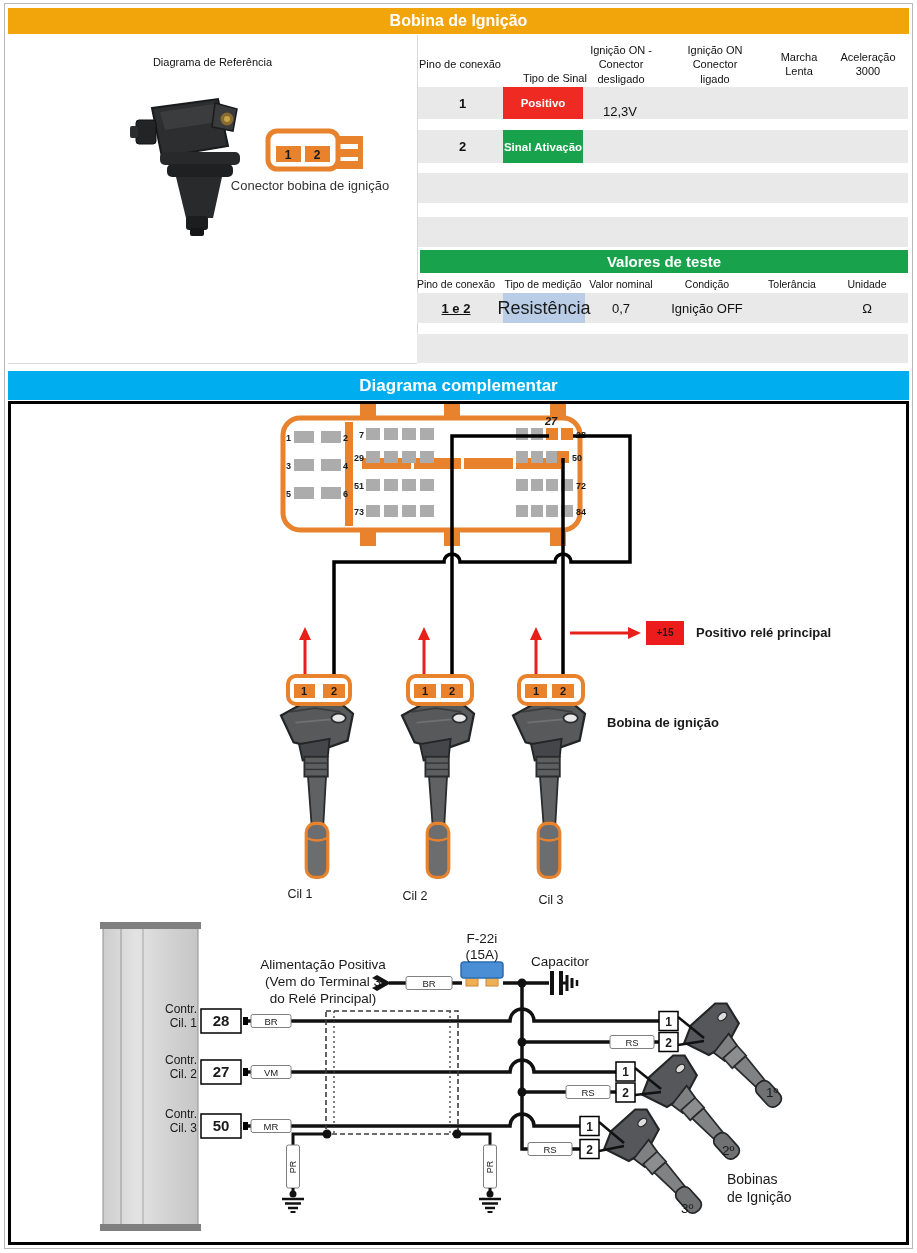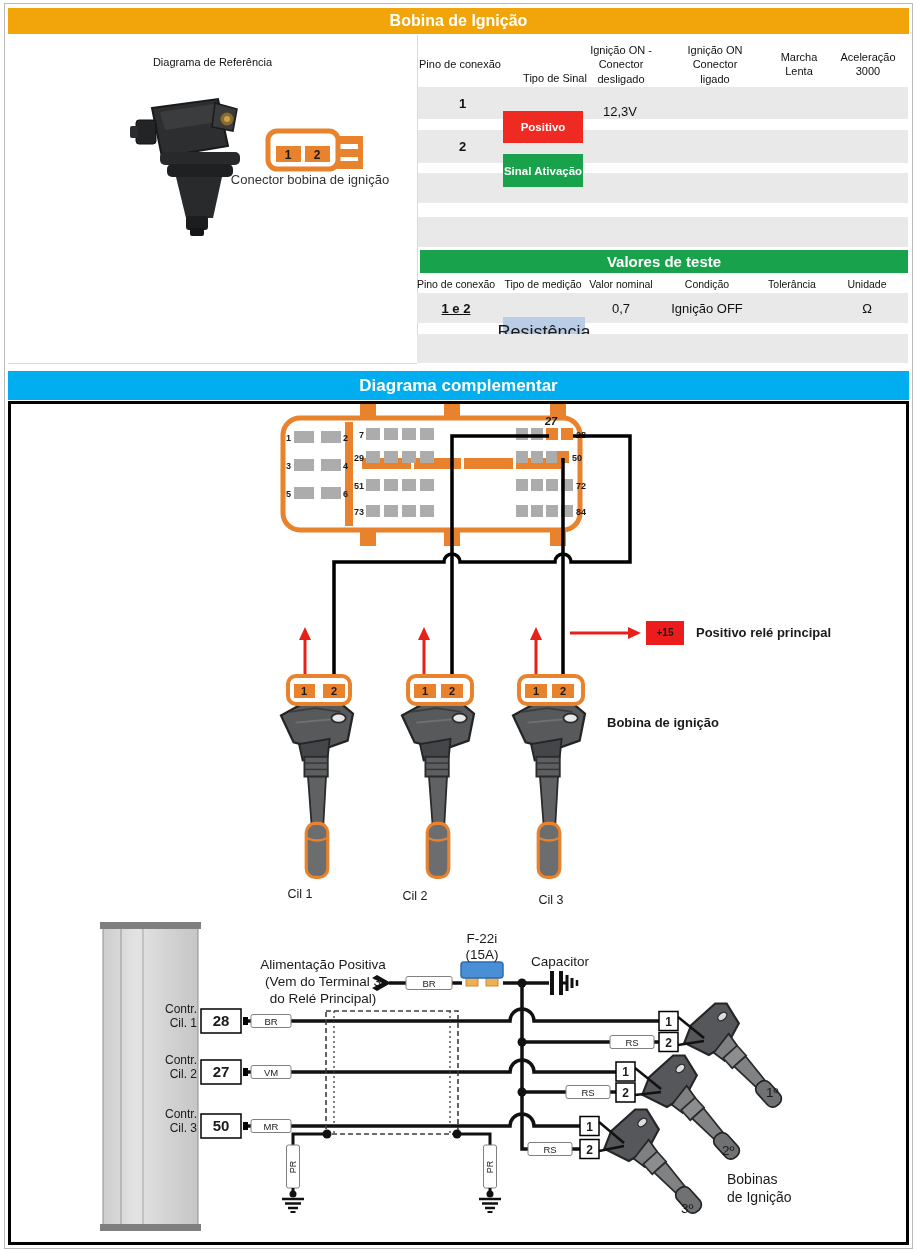--- a/index.html
+++ b/index.html
@@ -10,21 +10,21 @@
   .bar-orange{top:8px;height:26px;line-height:26px;font-size:16px;background:#F2A50A;}
   .bar-blue{top:371px;height:29px;line-height:29px;font-size:17px;background:#00AEEF;}
   .bar-green{position:absolute;left:420px;top:250px;width:488px;height:23px;line-height:23px;
              background:#17A24B;color:#fff;font-weight:bold;font-size:15px;text-align:center;}
   .th{position:absolute;font-size:11px;line-height:1.3;text-align:center;white-space:pre-line;color:#111;}
   .grow{position:absolute;left:417px;width:491px;background:#E9E9E9;}
   .cell{position:absolute;display:flex;align-items:center;justify-content:center;font-size:13px;color:#111;}
   .cell.bold{font-weight:bold;}
   .cell.left{justify-content:flex-start;}
   .badge{position:absolute;display:flex;align-items:center;justify-content:center;
-         color:#fff;font-weight:bold;font-size:11.5px;margin-top:24px;}
+         color:#fff;font-weight:bold;font-size:11.5px;}
   .badge-red{background:#EE2A22;}
   .badge-green{background:#17A24B;}
   .badge-blue{background:#B9CDE6;color:#1a1a1a;font-weight:normal;font-size:18px;}
   .caption{position:absolute;font-size:13px;color:#333;text-align:center;}
   .diagram-box{position:absolute;left:8px;top:401px;width:901px;height:844px;
                border:3px solid #000;box-sizing:border-box;background:#fff;}
   .vline{position:absolute;background:#d9d9d9;}
   svg{font-family:"Liberation Sans",sans-serif;}
   svg text{fill:#1a1a1a;}
 </style>
@@ -85,21 +85,21 @@
       <rect x="336" y="149" width="26" height="8" fill="#E8822C"></rect>
       <rect x="336" y="161" width="26" height="8" fill="#E8822C"></rect>
       <rect x="358" y="136" width="5" height="33" fill="#E8822C"></rect>
       <rect x="268" y="131" width="70" height="38" rx="9" fill="#fff" stroke="#E8822C" stroke-width="5"></rect>
       <rect x="276" y="146" width="25" height="16" fill="#E8822C"></rect>
       <rect x="305" y="146" width="25" height="16" fill="#E8822C"></rect>
       <text x="288" y="159" text-anchor="middle" font-size="12" font-weight="bold" fill="#fff">1</text>
       <text x="317" y="159" text-anchor="middle" font-size="12" font-weight="bold" fill="#fff">2</text>
     </g>
   </svg>
-  <div class="caption" style="left:210px;top:172px;width:200px;">Conector bobina de ignição</div>
+  <div class="caption" style="left:210px;top:178px;width:200px;">Conector bobina de ignição</div>
 
   <div class="bar-green">Valores de teste</div>
 
   <div class="th" style="left:411px;top:278px;width:90px;font-size:10.5px;">Pino de conexão</div>
   <div class="th" style="left:498px;top:278px;width:90px;font-size:10.5px;">Tipo de medição</div>
   <div class="th" style="left:576px;top:278px;width:90px;font-size:10.5px;">Valor nominal</div>
   <div class="th" style="left:662px;top:278px;width:90px;font-size:10.5px;">Condição</div>
   <div class="th" style="left:747px;top:278px;width:90px;font-size:10.5px;">Tolerância</div>
   <div class="th" style="left:822px;top:278px;width:90px;font-size:10.5px;">Unidade</div>
 

